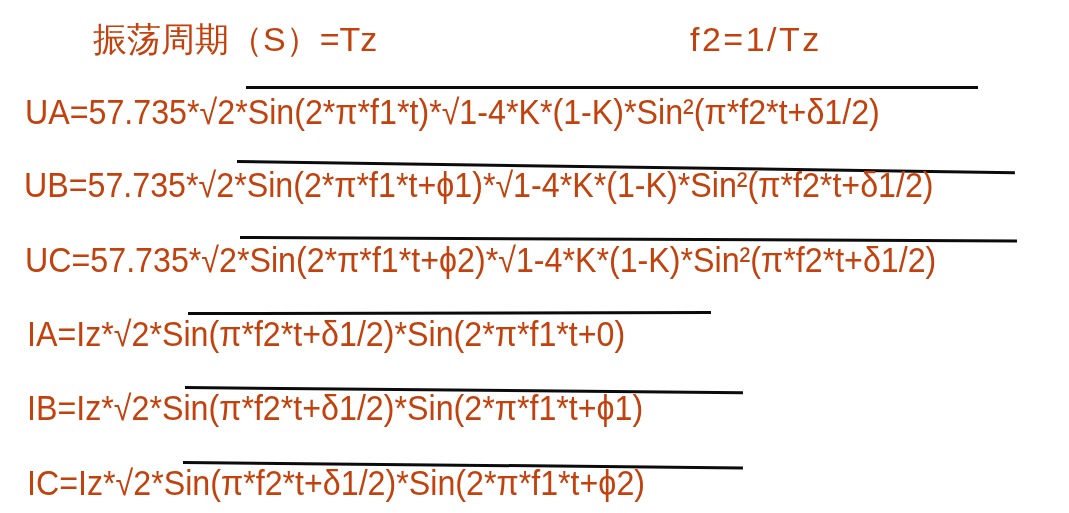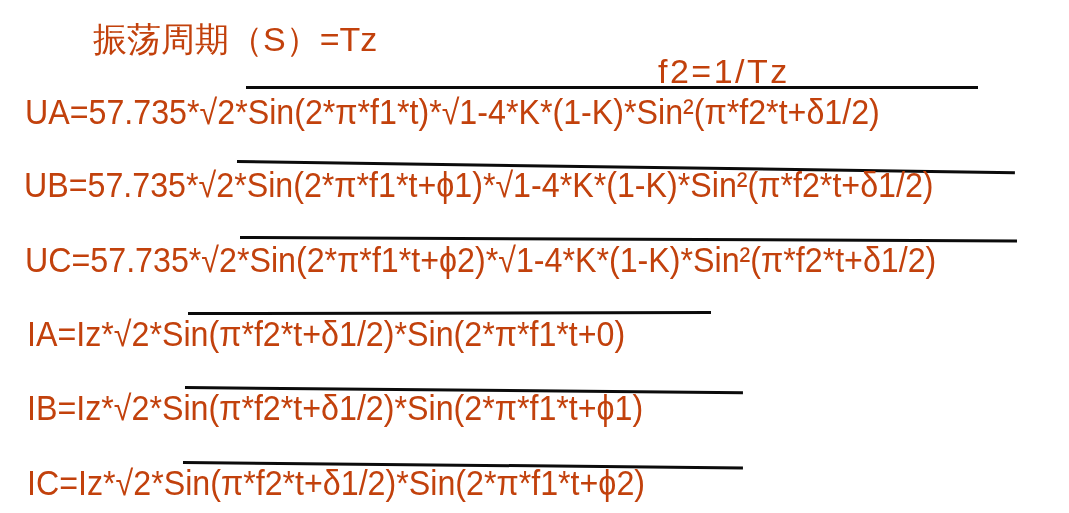--- a/index.html
+++ b/index.html
@@ -23,21 +23,21 @@
     top: 21px;
     height: 40px;
     width: 900px;
     font-size: 34px;
     line-height: 36px;
     white-space: nowrap;
   }
   .title-row span { position: absolute; top: 0; display: inline-block; }
   .t-period { left: 0; }
   .t-f1     { left: 314px; }
-  .t-f2     { left: 565px; letter-spacing: 2.5px; margin-top: 32px; }
+  .t-f2     { left: 597px; letter-spacing: 2.5px; }
   
   .formula {
     position: absolute;
     font-size: 35px;
     line-height: 35px;
     white-space: nowrap;
     transform: scaleX(0.92);
     transform-origin: 0 50%;
     letter-spacing: 0;
   }

